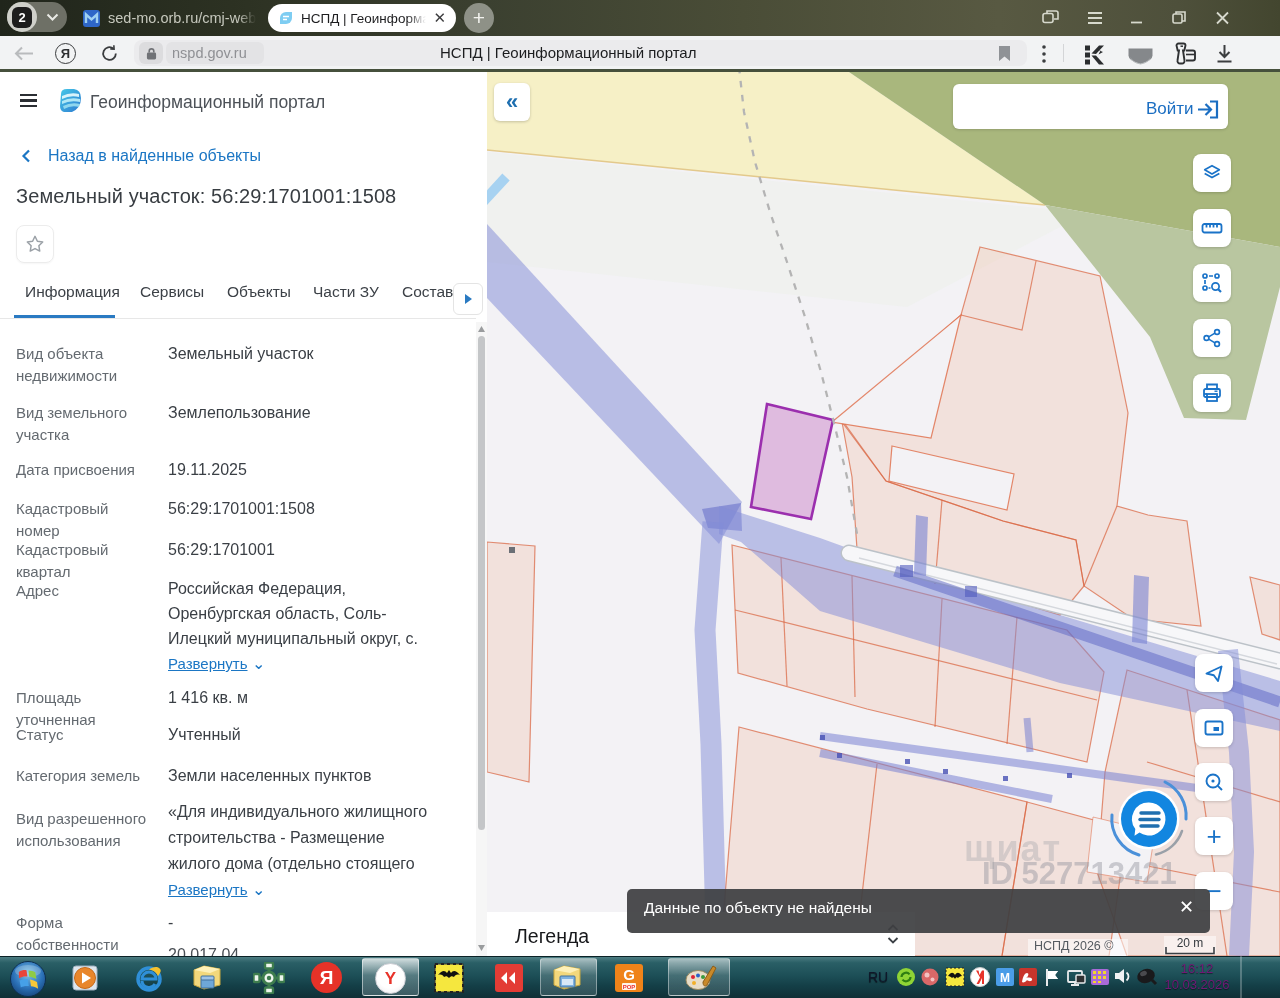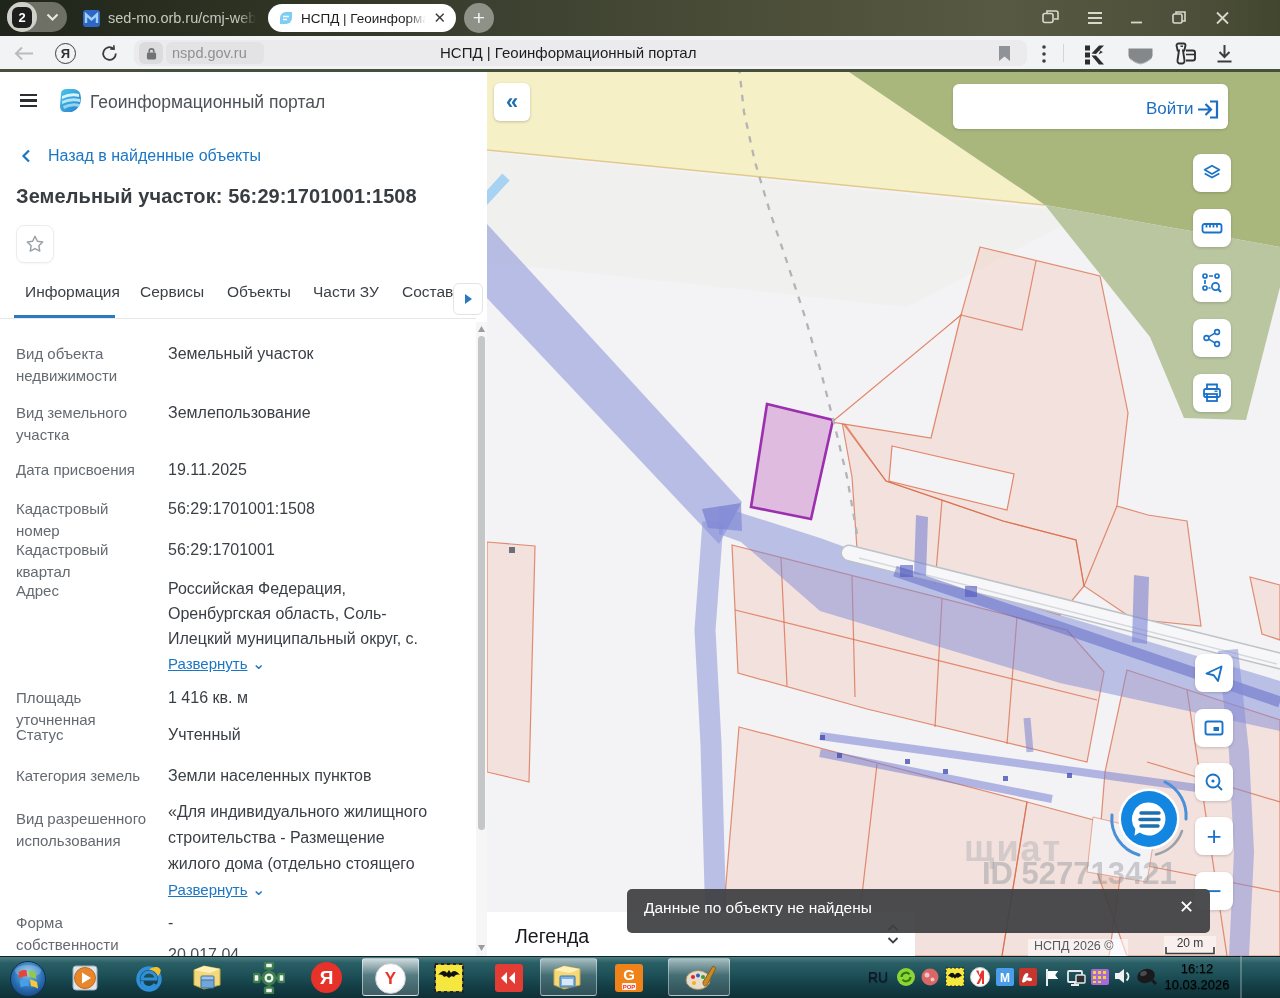--- a/index.html
+++ b/index.html
@@ -27,21 +27,21 @@
   #lockpill { left:139px; top:42px; width:24px; height:22px; background:#dcdcde; border-radius:6px; display:flex; align-items:center; justify-content:center; }
   #dompill { left:166px; top:42px; width:98px; height:22px; background:#e3e3e5; border-radius:6px; color:#8f9094; font-size:14.5px; display:flex; align-items:center; padding-left:6px; }
   #ptitle { left:440px; top:44px; font-size:15px; color:#1c1d1f; }
 
   
   #panel { left:0; top:72px; width:487px; height:884px; background:#fff; }
   #burger { left:20px; top:94px; width:17px; height:13px; border-top:2.5px solid #2b2e33; border-bottom:2.5px solid #2b2e33; }
   #burger:after { content:""; position:absolute; left:0; top:3.4px; width:17px; height:2.5px; background:#2b2e33; }
   #ptl { left:90px; top:92px; font-size:17.5px; color:#4d5258; }
   #backlnk { left:20px; top:147px; color:#1b76c4; font-size:16px; }
-  #ht { left:16px; top:185px; font-size:20px; font-weight:bold; color:#383d42; letter-spacing:.1px; }
+  #ht { left:16px; top:185px; font-size:20px; font-weight:normal; color:#383d42; letter-spacing:.1px; }
   #starbox { left:16px; top:225px; width:38px; height:38px; border:1px solid #ececec; border-radius:8px; box-shadow:0 1px 2px rgba(0,0,0,.04); display:flex; align-items:center; justify-content:center; }
   .tabs { left:0px; top:283px; height:36px; }
   .tabs span { position:absolute; top:0; font-size:15.5px; color:#3c4147; white-space:nowrap; }
   #tabline { left:0px; top:318px; width:476px; height:1px; background:#e7e7e7; }
   #tabactive { left:14px; top:315px; width:101px; height:3px; background:#2a7ac2; }
   #moretabs { left:453px; top:283px; width:30px; height:32px; border:1px solid #e4e4e4; border-radius:6px; background:#fff; display:flex; align-items:center; justify-content:center; }
   .lbl { position:absolute; left:16px; width:140px; font-size:15px; color:#646a70; line-height:22px; }
   .val { position:absolute; left:168px; width:300px; font-size:16px; color:#3a3f45; line-height:27px; }
   .explink { color:#1b76c4; text-decoration:underline; font-size:15px;text-align:right; }
 
@@ -65,21 +65,21 @@
 
   #wm1 { left:964px; top:828px; font-size:36px; color:rgba(152,155,163,.33); font-weight:bold; letter-spacing:2px; }
   #wm2 { left:982px; top:856px; font-size:31px; color:rgba(140,143,152,.42); font-weight:bold; }
   #credit { left:1028px; top:939px; width:100px; height:17px; background:rgba(255,255,255,.55); color:#555a60; font-size:12.5px; padding-left:6px; }
   #scale { left:1164px; top:936px; width:52px; height:18px; color:#34393e; font-size:12px; text-align:center; background:rgba(255,255,255,.5); }
   #scale svg { position:absolute; left:0; top:3px; }
 
   
   #taskbar { left:0; top:956px; width:1280px; height:42px;
      background:linear-gradient(180deg,#4d7d82 0%,#2a5f66 14%,#1d4f57 45%,#143f47 70%,#102f36 100%); border-top:1px solid #0b2227; }
-  #clock { position:absolute; left:1162px; top:961px; width:70px; color:#000000; font-size:13px; text-align:center; line-height:16px; text-shadow:0 1px 1px rgba(0,0,0,.5); }
+  #clock { position:absolute; left:1162px; top:961px; width:70px; color:#701a75; font-size:13px; text-align:center; line-height:16px; text-shadow:0 1px 1px rgba(0,0,0,.5); }
 </style>
 </head>
 <body>
 <div id="stage">
 
   <div id="map" class="abs">
   <svg width="793" height="884" viewBox="0 0 793 884">
 
     <rect width="793" height="884" fill="#f3f2f5"></rect>
     <polygon points="0,0 362,0 558,133 0,78" fill="#f6f0c6"></polygon>

